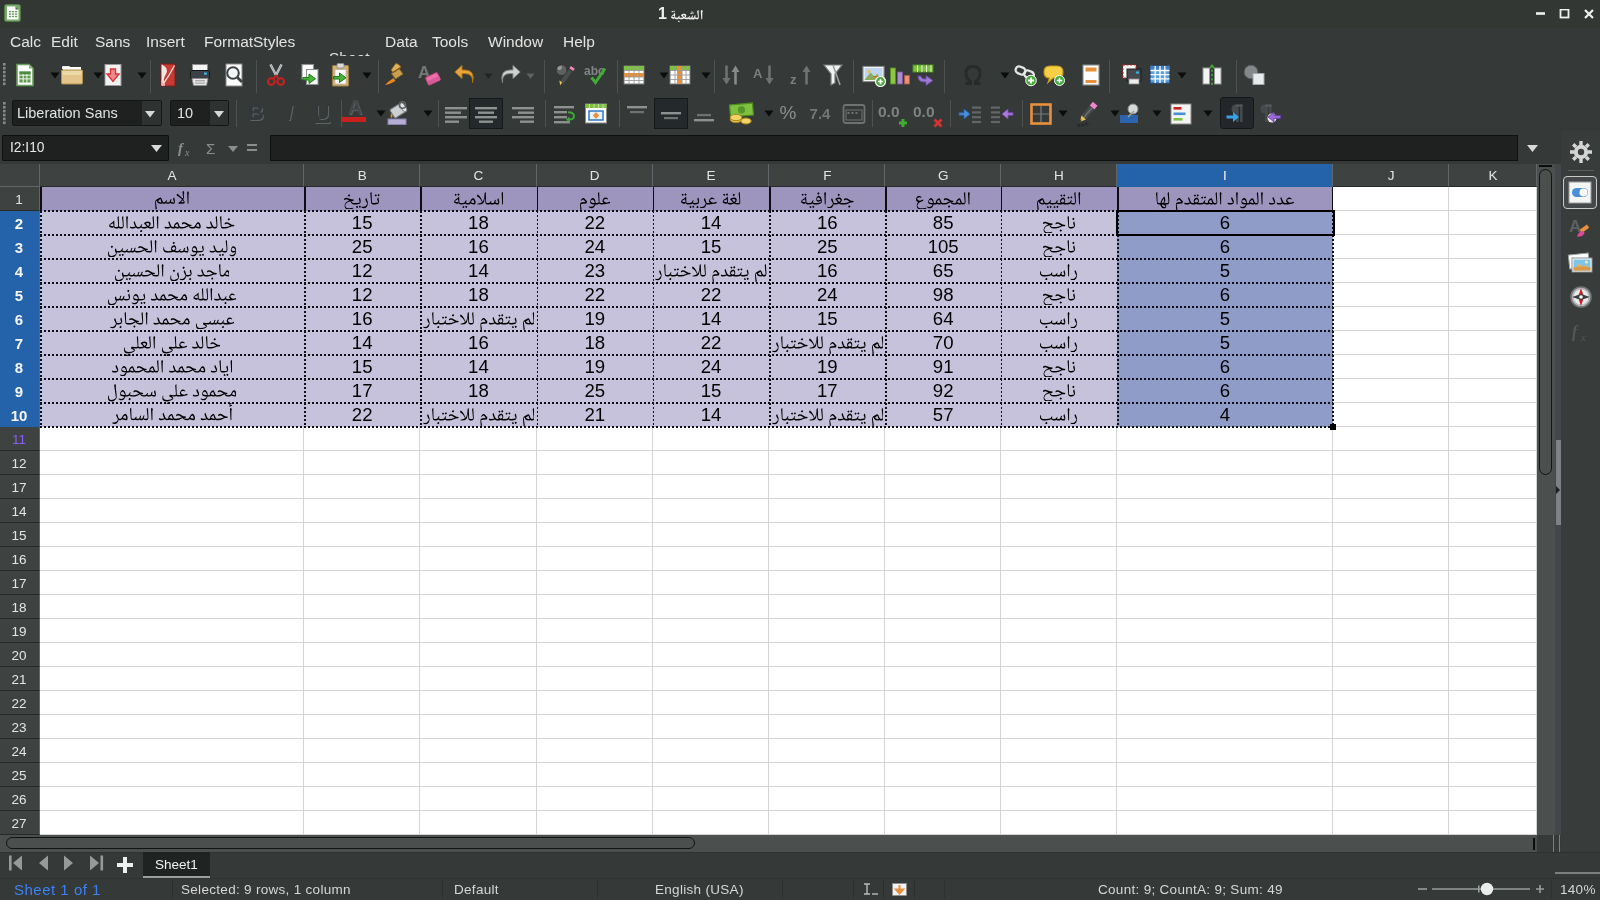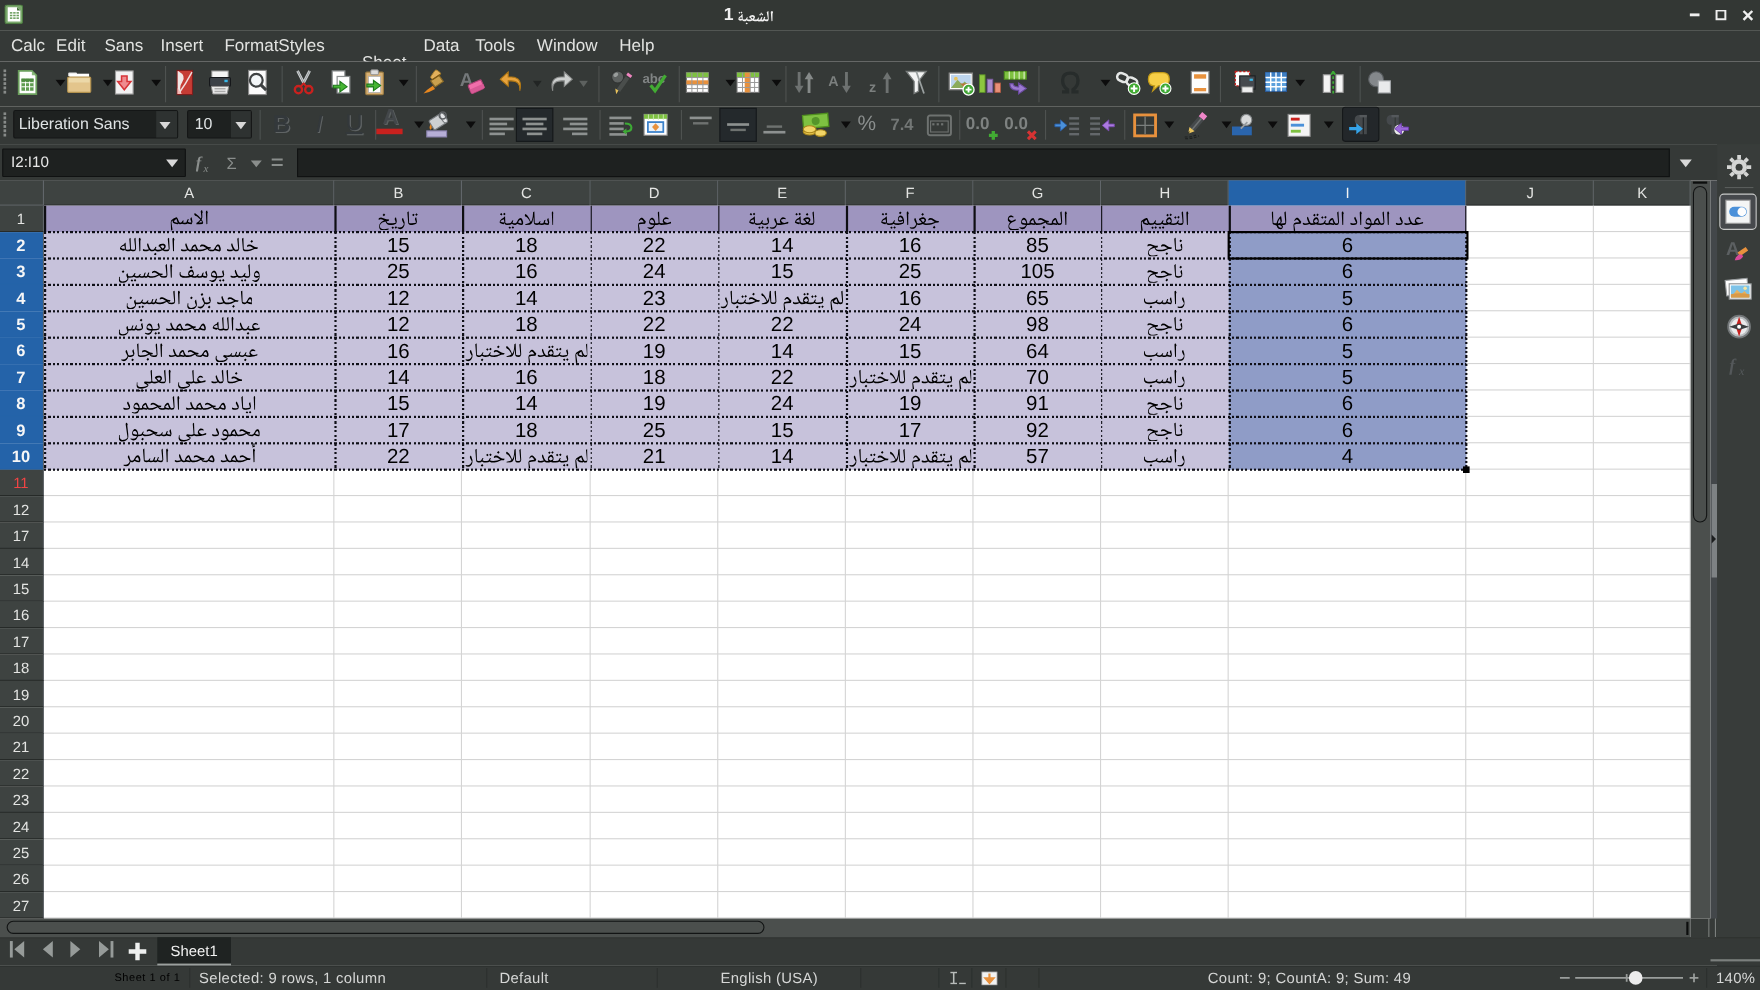--- a/index.html
+++ b/index.html
@@ -526,21 +526,21 @@
 <div class="abs" style="left:0px;top:308.5px;width:38px;height:21px;font-size:15px;color:#f7f7f7;font-weight:bold;text-align:center;line-height:21px;letter-spacing:0">6</div>
 <div class="abs" style="left:0px;top:331.0px;width:40px;height:24.0px;background:#2463a9;border-right:1px solid #61666a;border-bottom:1px solid #2463a9"></div>
 <div class="abs" style="left:0px;top:332.5px;width:38px;height:21px;font-size:15px;color:#f7f7f7;font-weight:bold;text-align:center;line-height:21px;letter-spacing:0">7</div>
 <div class="abs" style="left:0px;top:355.0px;width:40px;height:24.0px;background:#2463a9;border-right:1px solid #61666a;border-bottom:1px solid #2463a9"></div>
 <div class="abs" style="left:0px;top:356.5px;width:38px;height:21px;font-size:15px;color:#f7f7f7;font-weight:bold;text-align:center;line-height:21px;letter-spacing:0">8</div>
 <div class="abs" style="left:0px;top:379.0px;width:40px;height:24.0px;background:#2463a9;border-right:1px solid #61666a;border-bottom:1px solid #2463a9"></div>
 <div class="abs" style="left:0px;top:380.5px;width:38px;height:21px;font-size:15px;color:#f7f7f7;font-weight:bold;text-align:center;line-height:21px;letter-spacing:0">9</div>
 <div class="abs" style="left:0px;top:403.0px;width:40px;height:24.0px;background:#2463a9;border-right:1px solid #61666a;border-bottom:1px solid #2463a9"></div>
 <div class="abs" style="left:0px;top:404.5px;width:38px;height:21px;font-size:15px;color:#f7f7f7;font-weight:bold;text-align:center;line-height:21px;letter-spacing:0">10</div>
 <div class="abs" style="left:0px;top:427.0px;width:40px;height:24.0px;background:#3e4341;border-right:1px solid #61666a;border-bottom:1px solid #262a28"></div>
-<div class="abs" style="left:0px;top:428.5px;width:38px;height:21px;font-size:13.5px;color:#ef4444;font-weight:normal;text-align:center;line-height:21px;letter-spacing:0">11</div>
+<div class="abs" style="left:0px;top:428.5px;width:38px;height:21px;font-size:13.5px;color:#8b5cf6;font-weight:normal;text-align:center;line-height:21px;letter-spacing:0">11</div>
 <div class="abs" style="left:0px;top:451.0px;width:40px;height:24.0px;background:#3e4341;border-right:1px solid #61666a;border-bottom:1px solid #262a28"></div>
 <div class="abs" style="left:0px;top:452.5px;width:38px;height:21px;font-size:13.5px;color:#e4e5e3;font-weight:normal;text-align:center;line-height:21px;letter-spacing:0">12</div>
 <div class="abs" style="left:0px;top:475.0px;width:40px;height:24.0px;background:#3e4341;border-right:1px solid #61666a;border-bottom:1px solid #262a28"></div>
 <div class="abs" style="left:0px;top:476.5px;width:38px;height:21px;font-size:13.5px;color:#e4e5e3;font-weight:normal;text-align:center;line-height:21px;letter-spacing:0">17</div>
 <div class="abs" style="left:0px;top:499.0px;width:40px;height:24.0px;background:#3e4341;border-right:1px solid #61666a;border-bottom:1px solid #262a28"></div>
 <div class="abs" style="left:0px;top:500.5px;width:38px;height:21px;font-size:13.5px;color:#e4e5e3;font-weight:normal;text-align:center;line-height:21px;letter-spacing:0">14</div>
 <div class="abs" style="left:0px;top:523.0px;width:40px;height:24.0px;background:#3e4341;border-right:1px solid #61666a;border-bottom:1px solid #262a28"></div>
 <div class="abs" style="left:0px;top:524.5px;width:38px;height:21px;font-size:13.5px;color:#e4e5e3;font-weight:normal;text-align:center;line-height:21px;letter-spacing:0">15</div>
 <div class="abs" style="left:0px;top:547.0px;width:40px;height:24.0px;background:#3e4341;border-right:1px solid #61666a;border-bottom:1px solid #262a28"></div>
 <div class="abs" style="left:0px;top:548.5px;width:38px;height:21px;font-size:13.5px;color:#e4e5e3;font-weight:normal;text-align:center;line-height:21px;letter-spacing:0">16</div>
@@ -863,21 +863,21 @@
         <rect x="92.5" y="1.5" width="2.6" height="15"></rect>
       </g>
     </svg>
 <svg class="abs" style="left:115px;top:855px" width="20" height="20" viewBox="0 0 20 20">
 <path d="M10 2 L10 18 M2 10 L18 10" stroke="#eef0ef" stroke-width="4"></path>
     </svg>
 <div class="abs" style="left:143px;top:852px;width:67px;height:24px;background:#1f2322"></div>
 <div class="abs" style="left:143px;top:852px;width:67px;height:25px;font-size:13.5px;color:#f2f2f2;font-weight:normal;text-align:center;line-height:25px;letter-spacing:0">Sheet1</div>
 <div class="abs" style="left:143px;top:875.5px;width:67px;height:2.5px;background:#9ba09e"></div>
 <div class="abs" style="left:0px;top:878px;width:1600px;height:22px;background:#353937;border-top:1px solid #2e3230"></div>
-<div class="abs" style="left:14px;top:879px;width:150px;height:21px;font-size:10px;color:#000000;font-weight:normal;text-align:right;line-height:21px;letter-spacing:0.5px">Sheet 1 of 1</div>
+<div class="abs" style="left:14px;top:879px;width:150px;height:21px;font-size:15px;color:#3b82f6;font-weight:normal;text-align:left;line-height:21px;letter-spacing:0.5px">Sheet 1 of 1</div>
 <div class="abs" style="left:181px;top:879px;width:250px;height:21px;font-size:13.5px;color:#d6d7d6;font-weight:normal;text-align:left;line-height:21px;letter-spacing:0.3px">Selected: 9 rows, 1 column</div>
 <div class="abs" style="left:454px;top:879px;width:100px;height:21px;font-size:13.5px;color:#d6d7d6;font-weight:normal;text-align:left;line-height:21px;letter-spacing:0.3px">Default</div>
 <div class="abs" style="left:655px;top:879px;width:150px;height:21px;font-size:13.5px;color:#d6d7d6;font-weight:normal;text-align:left;line-height:21px;letter-spacing:0.3px">English (USA)</div>
 <div class="abs" style="left:172px;top:880px;width:1px;height:18px;background:#2c302e"></div>
 <div class="abs" style="left:442px;top:880px;width:1px;height:18px;background:#2c302e"></div>
 <div class="abs" style="left:597px;top:880px;width:1px;height:18px;background:#2c302e"></div>
 <div class="abs" style="left:782px;top:880px;width:1px;height:18px;background:#2c302e"></div>
 <div class="abs" style="left:853px;top:880px;width:1px;height:18px;background:#2c302e"></div>
 <div class="abs" style="left:883px;top:880px;width:1px;height:18px;background:#2c302e"></div>
 <div class="abs" style="left:914px;top:880px;width:1px;height:18px;background:#2c302e"></div>

